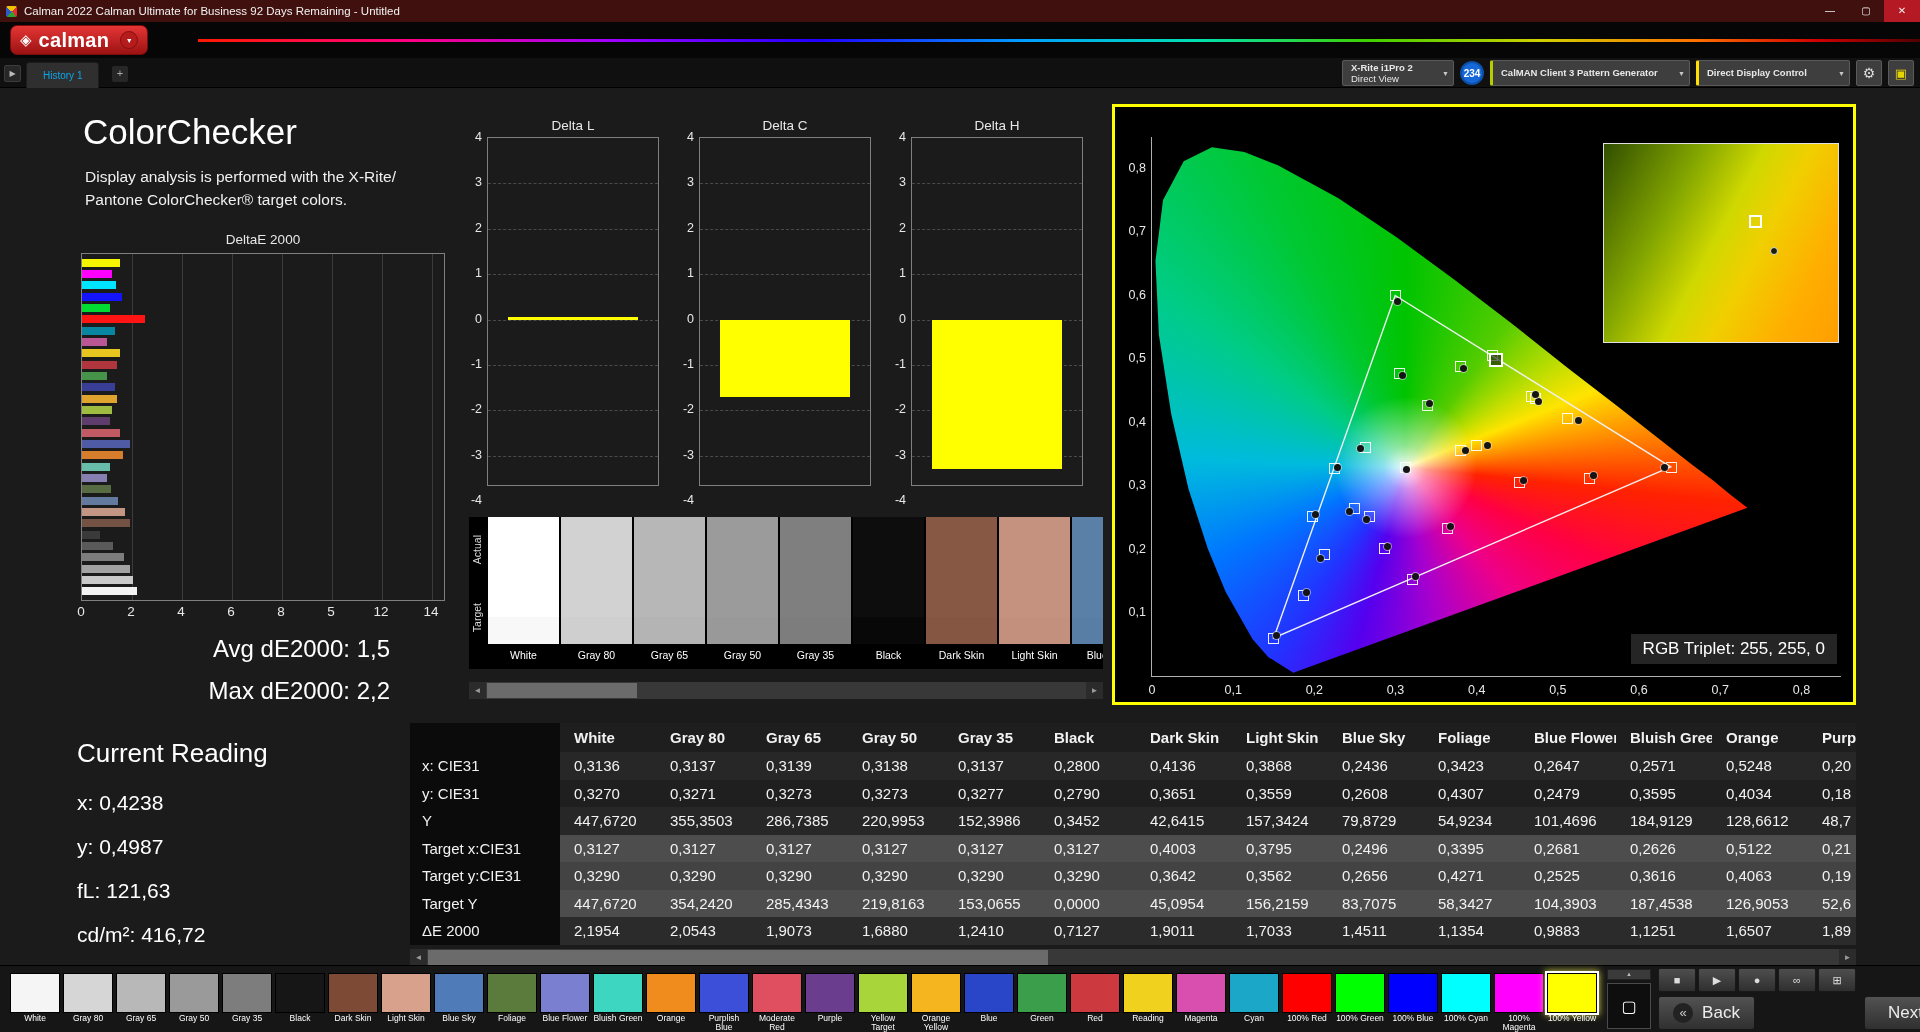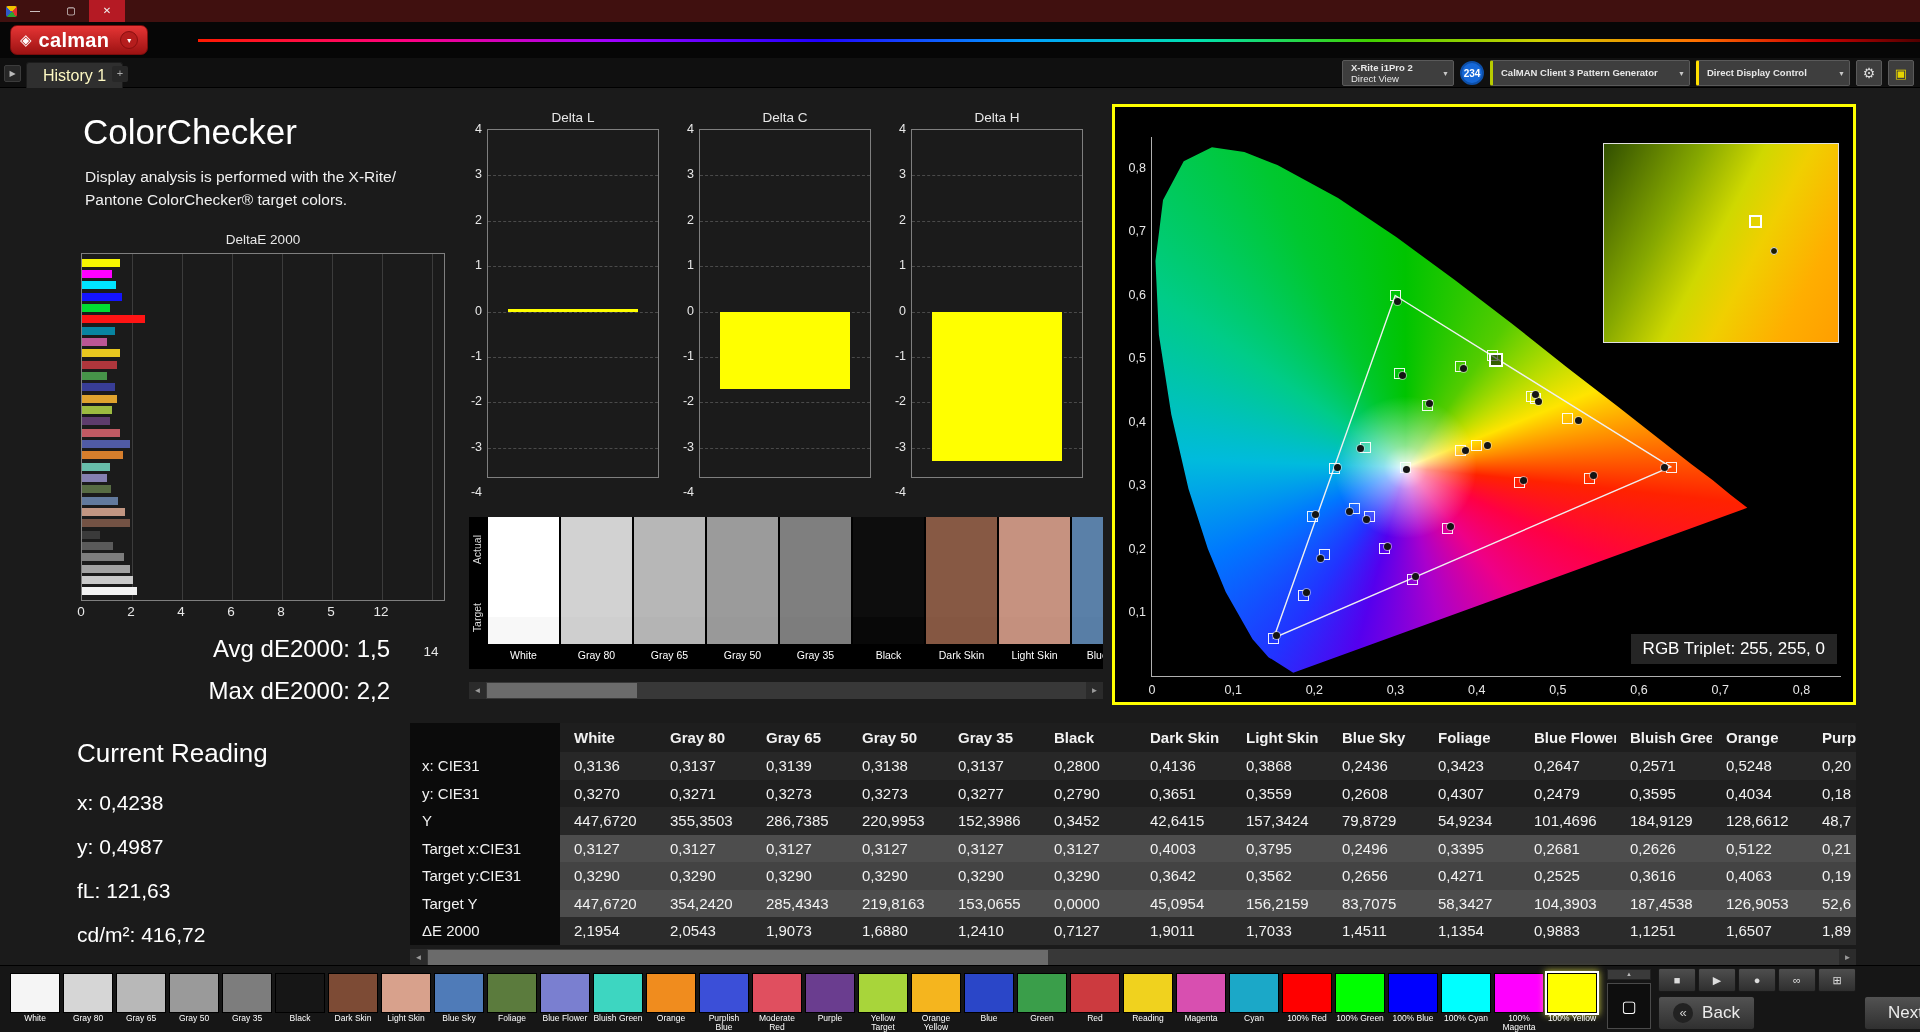--- a/index.html
+++ b/index.html
@@ -23,21 +23,21 @@
   #brand-menu{width:18px;height:18px;border-radius:50%;background:#b51d1d;border:1px solid #8a0f0f;color:#fff;
     font-size:7px;line-height:17px;text-align:center;margin-left:11px;}
   #rainbow{position:absolute;left:198px;right:0;top:17px;height:3px;
     background:linear-gradient(90deg,#ff1a00,#ff0080 12%,#a000ff 24%,#2000ff 36%,#00a0ff 48%,#00e0b0 58%,#40d000 68%,#d0d000 78%,#ff7000 87%,#d00000 94%,#500000);}
 
   
   #tab-bar{position:absolute;top:58px;left:0;right:0;height:30px;background:#101010;border-bottom:1px solid #000;}
   #tab-nav{position:absolute;left:4px;top:7px;width:17px;height:17px;background:#272727;border:1px solid #3c3c3c;
     color:#bbb;font-size:8px;line-height:16px;text-align:center;border-radius:2px;}
   #history-tab{position:absolute;left:26px;top:4px;height:26px;background:#2f2f2f;border:1px solid #1c1c1c;border-bottom:none;
-    border-radius:3px 3px 0 0;padding:0 16px;font-size:16px;color:#fef9c3;line-height:25px;}
+    border-radius:3px 3px 0 0;padding:0 16px;font-size:10px;color:#0ea5e9;line-height:25px;}
   #add-tab{position:absolute;left:112px;top:8px;width:16px;height:16px;background:#272727;color:#aaa;font-size:11px;
     line-height:15px;text-align:center;border-radius:2px;}
   #device-cluster{position:absolute;top:60px;right:6px;display:flex;align-items:center;gap:6px;z-index:5;}
   .dev-box{position:relative;height:26px;background:#3e3e3e;border:1px solid #5a5a5a;border-radius:2px;color:#e8e8e8;
     display:flex;flex-direction:column;justify-content:center;padding:0 18px 0 8px;}
   .dev-box .l1{font-size:9.5px;font-weight:bold;line-height:1.2;white-space:nowrap;}
   .dev-box .l2{font-size:9.5px;line-height:1.2;white-space:nowrap;}
   .dev-arrow{position:absolute;right:4px;top:50%;transform:translateY(-50%);font-size:7px;color:#c8c8c8;}
   #meter-box{width:112px;}
   #pattern-box{width:200px;border-left:3px solid #b8cc00;}
@@ -57,21 +57,21 @@
   .de-bars{position:absolute;inset:0;display:flex;flex-direction:column;justify-content:space-around;padding:3px 0;}
   .de-bar{height:8px;}
   #deltae-xticks{position:absolute;left:81px;top:604px;width:380px;height:16px;}
   .de-tick{position:absolute;top:0;width:24px;text-align:center;font-size:13.5px;color:#e8e8e8;}
   #avg-label{position:absolute;left:90px;top:635px;width:300px;text-align:right;font-size:24px;color:#fff;}
   #max-label{position:absolute;left:90px;top:677px;width:300px;text-align:right;font-size:24px;color:#fff;}
   #cur-title{position:absolute;left:77px;top:738px;font-size:26px;color:#fff;}
   .reading{position:absolute;left:77px;font-size:21px;color:#fff;}
 
   
-  .dchart{position:absolute;top:129px;width:172px;height:349px;border:1px solid #7f7f7f;}
+  .dchart{position:absolute;top:137px;width:172px;height:349px;border:1px solid #7f7f7f;}
   .dchart-title{position:absolute;top:-20px;left:0;right:0;text-align:center;font-size:13.5px;color:#e8e8e8;}
   .dchart-plot{position:absolute;inset:0;}
   .dgrid{position:absolute;left:0;right:0;height:0;border-top:1px dashed #4a4a4a;}
   .dlab{position:absolute;left:-32px;width:26px;text-align:right;font-size:12.5px;color:#e8e8e8;}
   .dbar{position:absolute;left:12%;width:76%;}
 
   
   #strip{position:absolute;left:469px;top:517px;width:634px;height:152px;background:#000;display:flex;overflow:hidden;}
   .strip-side{flex:0 0 17px;position:relative;background:#000;}
   .vlab{position:absolute;left:2px;writing-mode:vertical-rl;transform:rotate(180deg);font-size:10.5px;color:#ddd;}
@@ -141,20 +141,21 @@
   #back-btn{left:1658px;top:996px;width:97px;height:34px;}
   #next-btn{left:1864px;top:996px;width:112px;height:34px;}
   .chev{display:inline-block;width:20px;height:20px;border-radius:50%;background:#222;color:#cfcfcf;
     font-size:13px;line-height:19px;text-align:center;}
 </style>
 </head>
 <body>
 
 <div id="titlebar">
   <div id="app-icon"></div>
+  <div id="titlebar-text">Calman 2022 Calman Ultimate for Business 92 Days Remaining  - Untitled</div>
   <div class="winbtn">—</div>
   <div class="winbtn">▢</div>
   <div class="winbtn" id="win-close">✕</div>
 </div>
 
 <div id="logobar">
   <div id="brand-badge">
     <span id="brand-diamond">◈</span>
     <span id="brand-name">calman</span>
     <span id="brand-menu">▼</span>
@@ -234,21 +235,21 @@
     </div>
   </div>
 <div id="deltae-xticks">
     <div class="de-tick" style="left: -12px;">0</div>
     <div class="de-tick" style="left: 38px;">2</div>
     <div class="de-tick" style="left: 88px;">4</div>
     <div class="de-tick" style="left: 138px;">6</div>
     <div class="de-tick" style="left: 188px;">8</div>
     <div class="de-tick" style="left: 238px;">5</div>
     <div class="de-tick" style="left: 288px;">12</div>
-    <div class="de-tick" style="left: 338px; margin-top: 40px;">14</div>
+    <div class="de-tick" style="left: 338px;">14</div>
   </div>
 
 <div id="avg-label">Avg dE2000: 1,5</div>
 <div id="max-label">Max dE2000: 2,2</div>
 
 <div id="cur-title">Current Reading</div>
 <div class="reading" style="top:791px">x: 0,4238</div>
 <div class="reading" style="top:835px">y: 0,4987</div>
 <div class="reading" style="top:879px">fL: 121,63</div>
 <div class="reading" style="top:923px">cd/m²: 416,72</div>

